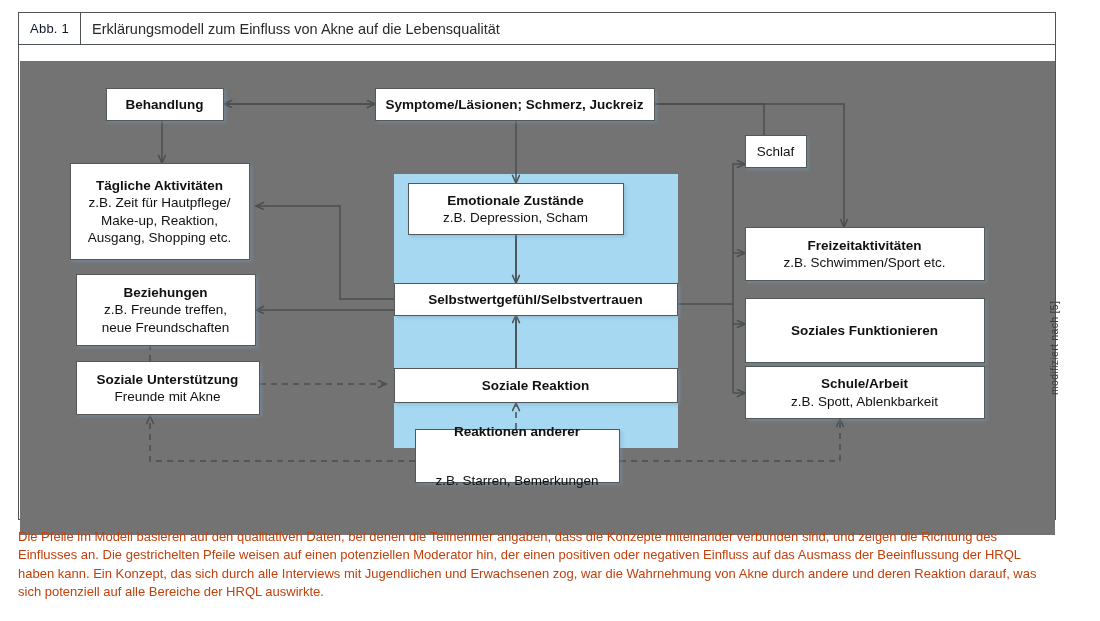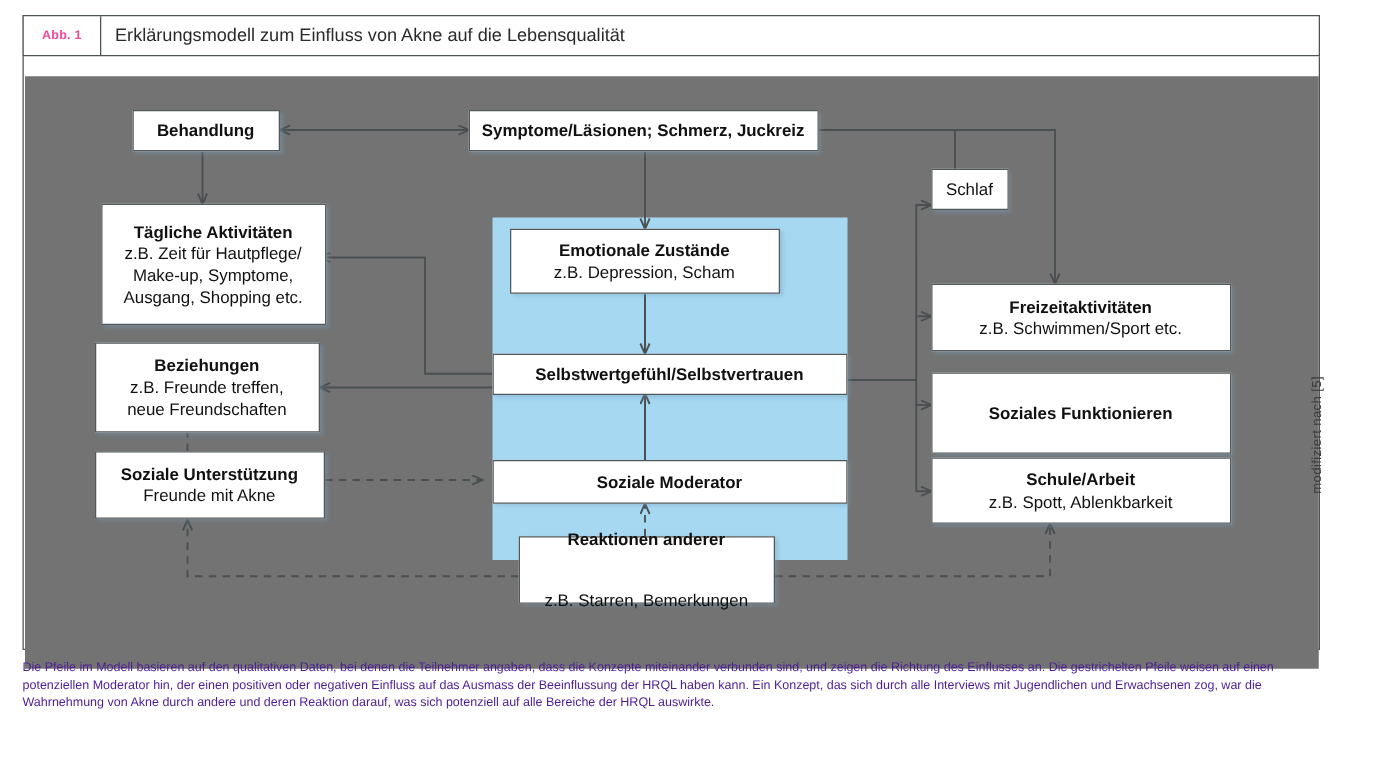--- a/index.html
+++ b/index.html
@@ -41,23 +41,23 @@
     background: #ffffff;
     display: flex;
     align-items: center;
   }
   .header-num {
     width: 62px;
     height: 100%;
     display: flex;
     align-items: center;
     justify-content: center;
-    font-weight: bold;
-    font-size: 10px;
-    color: #ec4899;
+    font-weight: normal;
+    font-size: 13px;
+    color: #0f172a;
     border-right: 1.5px solid #4d5255;
     box-sizing: border-box;
     letter-spacing: .2px;
   }
   .header-title {
     padding-left: 11px;
     font-size: 14.5px;
     color: #2a2a2a;
     white-space: nowrap;
   }
@@ -131,23 +131,23 @@
     white-space: nowrap;
     letter-spacing: .3px;
   }
 
   
   .caption {
     position: absolute;
     left: 18px;
     top: 528px;
     width: 1040px;
-    font-size: 10px;
+    font-size: 13px;
     line-height: 1.42;
-    color: #4c1d95;
+    color: #c2410c;
   }
 </style>
 </head>
 <body>
 
 <div id="figure-root">
 
   <div class="frame"></div>
 
   <div class="header-bar">
@@ -215,24 +215,24 @@
     </div>
 
     <div class="node" style="left:355px; top:27px; width:280px; height:33px;">
       <div class="ttl">Symptome/Läsionen; Schmerz, Juckreiz</div>
     </div>
 
     <div class="node plain" style="left:725px; top:74px; width:62px; height:33px;">
       <div class="ttl">Schlaf</div>
     </div>
 
-    <div class="node" style="left:61px; top:102px; width:180px; height:97px;">
+    <div class="node" style="left:50px; top:102px; width:180px; height:97px;">
       <div class="ttl">Tägliche Aktivitäten</div>
       <div class="sub">z.B. Zeit für Hautpflege/</div>
-      <div class="sub">Make-up, Symptome,</div>
+      <div class="sub">Make-up, Reaktion,</div>
       <div class="sub">Ausgang, Shopping etc.</div>
     </div>
 
     <div class="node" style="left:56px; top:213px; width:180px; height:72px;">
       <div class="ttl">Beziehungen</div>
       <div class="sub">z.B. Freunde treffen,</div>
       <div class="sub">neue Freundschaften</div>
     </div>
 
     <div class="node" style="left:56px; top:300px; width:184px; height:54px;">
@@ -243,21 +243,21 @@
     <div class="node" style="left:388px; top:122px; width:216px; height:52px;">
       <div class="ttl">Emotionale Zustände</div>
       <div class="sub">z.B. Depression, Scham</div>
     </div>
 
     <div class="node" style="left:374px; top:222px; width:284px; height:33px;">
       <div class="ttl">Selbstwertgefühl/Selbstvertrauen</div>
     </div>
 
     <div class="node" style="left:374px; top:307px; width:284px; height:35px;">
-      <div class="ttl">Soziale Moderator</div>
+      <div class="ttl">Soziale Reaktion</div>
     </div>
 
     <div class="node" style="left:395px; top:368px; width:205px; height:54px;gap:32px;">
       <div class="ttl">Reaktionen anderer</div>
       <div class="sub">z.B. Starren, Bemerkungen</div>
     </div>
 
     <div class="node" style="left:725px; top:166px; width:240px; height:54px;">
       <div class="ttl">Freizeitaktivitäten</div>
       <div class="sub">z.B. Schwimmen/Sport etc.</div>

